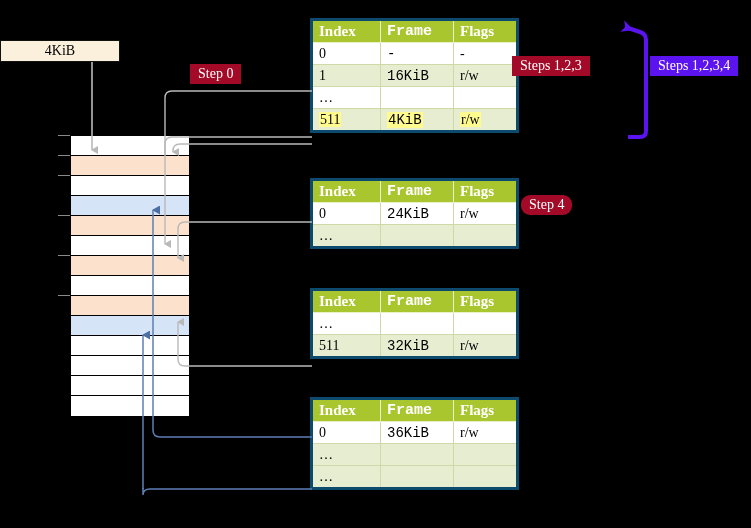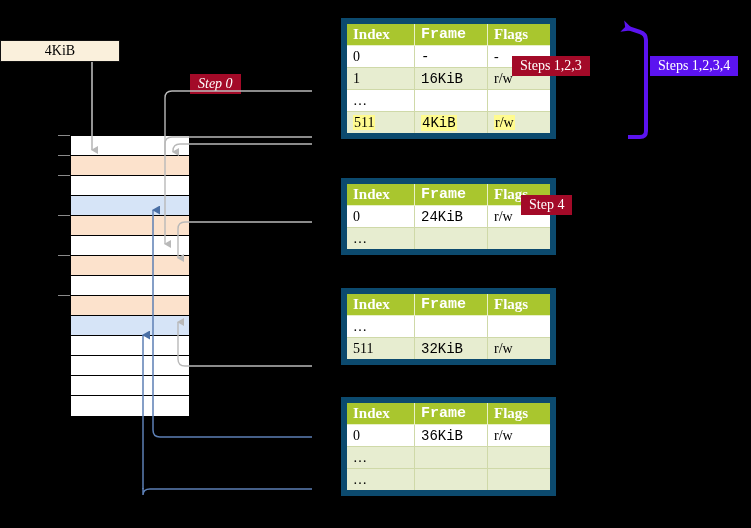--- a/index.html
+++ b/index.html
@@ -21,21 +21,21 @@
   #mem-col .mrow:last-child{border-bottom:none;}
   .m-white{background:#ffffff;}
   .m-orange{background:#FCE2CC;}
   .m-blue{background:#D6E4F7;}
 
   
   .tick{left:58px;width:12px;height:1px;background:#8a8a8a;}
 
   
   .ptable{border-collapse:collapse;background:#fff;
-          border:6px solid #0c4a6e;font-size:14px;color:#000;margin-left:31px;}
+          border:3px solid #0c4a6e;font-size:14px;color:#000;}
   .ptable th{background:#A9C62E;color:#ffffff;font-weight:bold;
              text-align:left;padding:2px 6px;border:1px solid #E8F0C8;
              font-size:15px;}
   .ptable td{padding:2px 6px;border:1px solid #cfd9a8;height:17px;
              vertical-align:middle;}
   .ptable tr.alt td{background:#E7EDD0;}
   .ptable tr.plain td{background:#ffffff;}
   .col-i{width:55px;}
   .col-f{width:60px;font-family:Liberation Mono, monospace;}
   .col-g{width:50px;}
@@ -43,24 +43,24 @@
 
   #tbl1{left:310px;top:18px;}
   #tbl2{left:310px;top:178px;}
   #tbl3{left:310px;top:288px;}
   #tbl4{left:310px;top:397px;}
 
   
   .badge{padding:2px 8px;font-size:14px;color:#ffffff;white-space:nowrap;margin-top:38px;}
   .badge-red{background:#A30A28;}
   .badge-blue{background:#5B13F0;}
-  #badge-step0{left:190px;top:36px;font-style:italic;}
+  #badge-step0{left:190px;top:26px;}
   #badge-steps123{left:512px;top:18px;}
   #badge-steps1234{left:650px;top:18px;}
-  #badge-step4{left:521px;top:157px;}
+  #badge-step4{left:521px;top:157px;border-radius:9px;}
 
   
   #wires{left:0;top:0;width:751px;height:528px;pointer-events:none;}
 </style>
 </head>
 <body>
 
 <div class="abs" id="mem-bar">
   <span>4KiB</span>
 </div>

